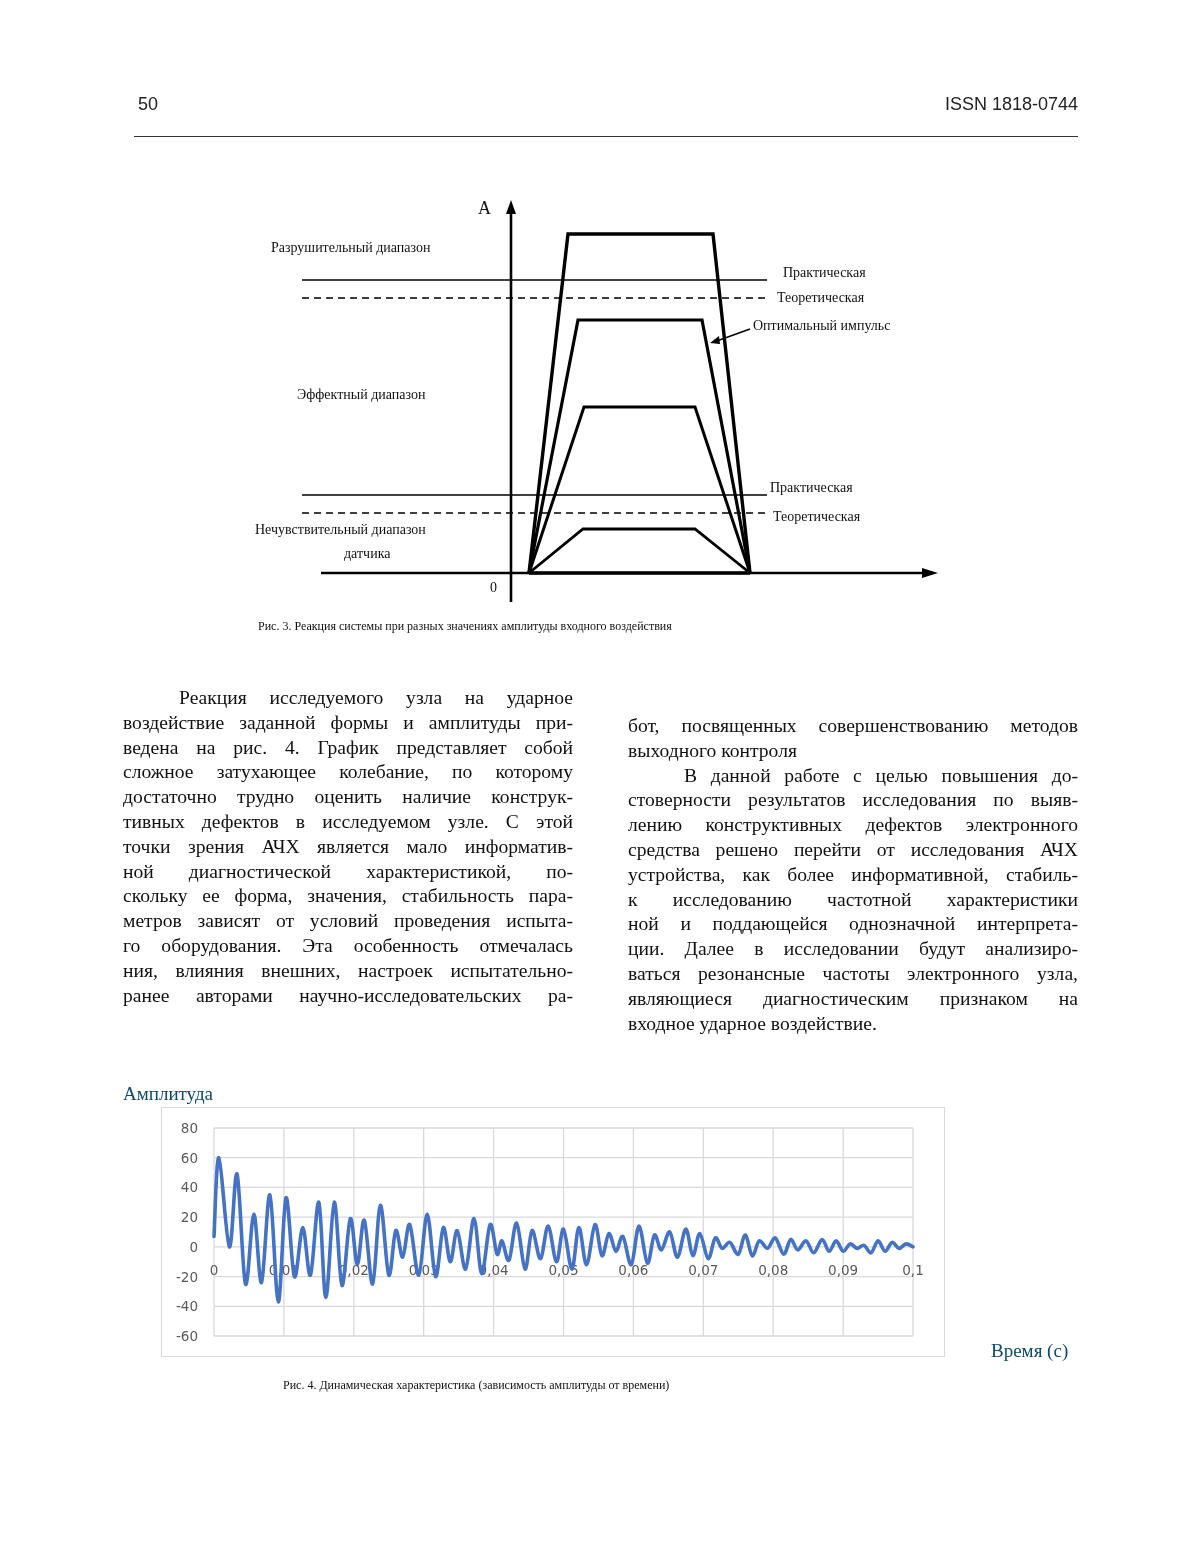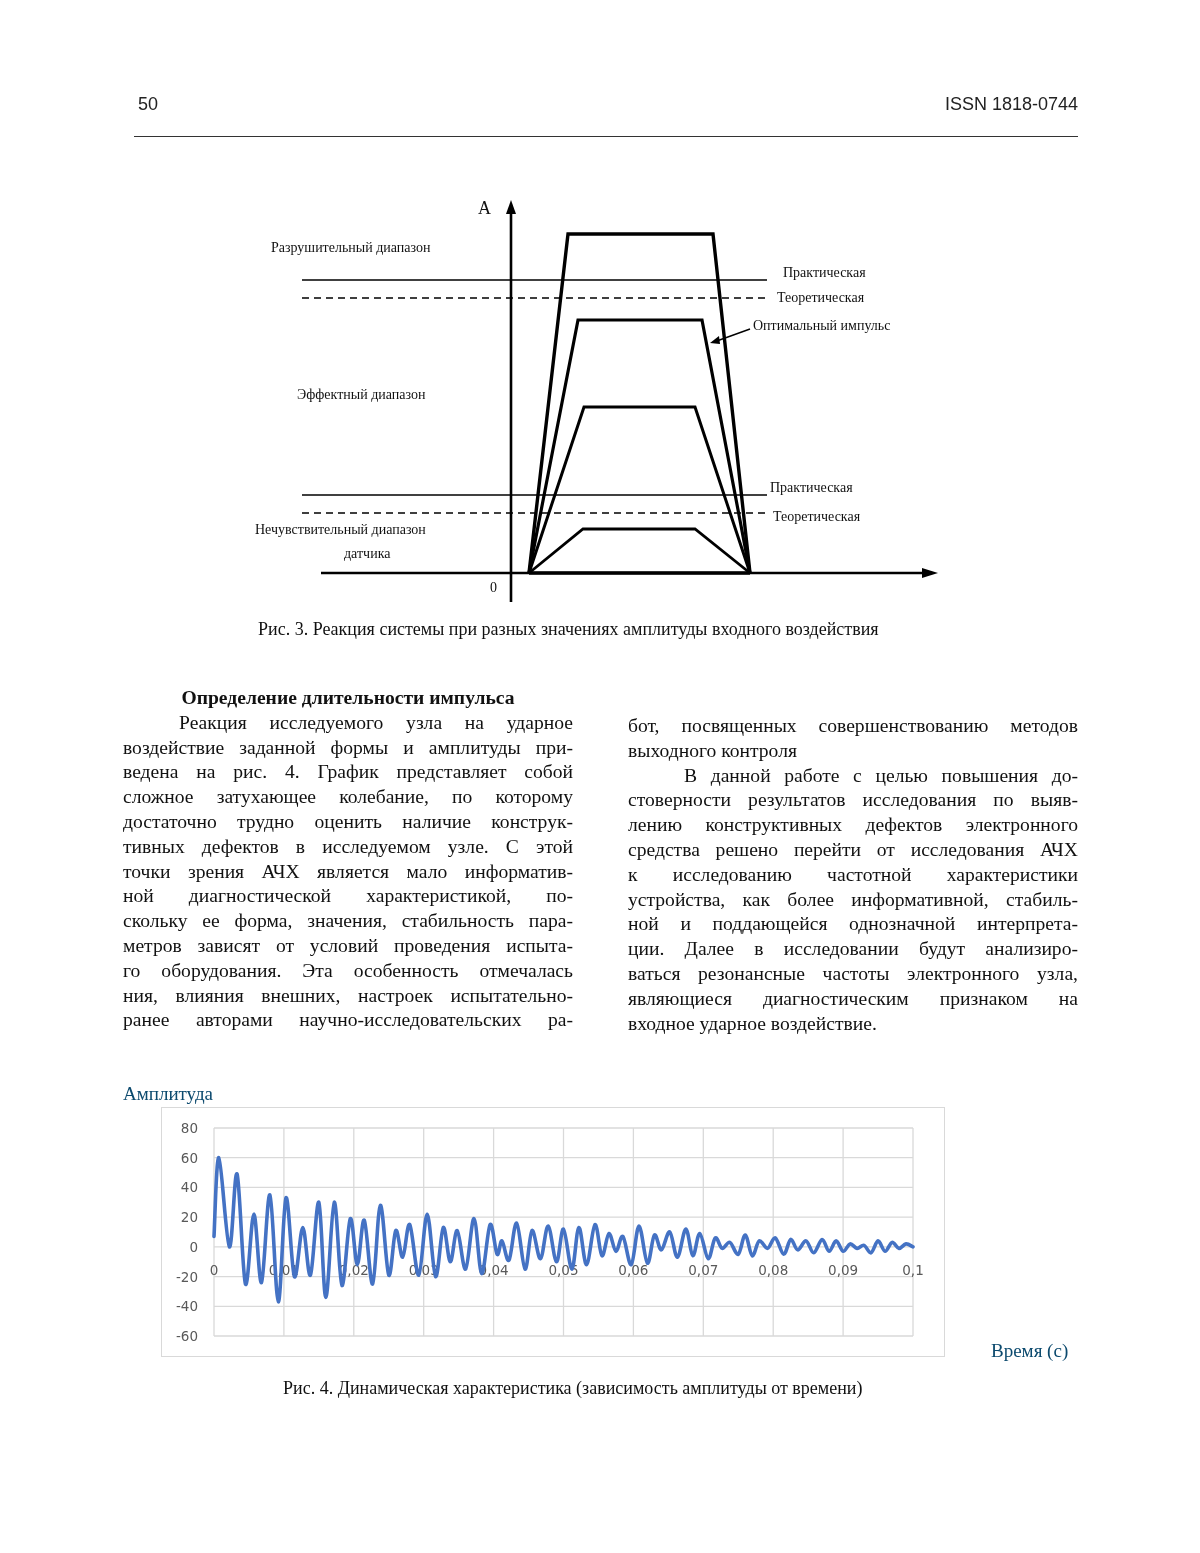--- a/index.html
+++ b/index.html
@@ -3,21 +3,21 @@
 <meta charset="utf-8">
 <style>
   html, body { margin: 0; padding: 0; background: #ffffff; }
   body { width: 1200px; height: 1553px; position: relative; overflow: hidden; color: #111; }
   .abs { position: absolute; }
   .hdr { font-family: "Liberation Sans", sans-serif; font-size: 18px; color: #222; top: 94px; }
   #page-num { left: 138px; }
   #issn { right: 122px; }
   #rule { left: 134px; width: 944px; top: 136px; height: 0; border-top: 1.3px solid #333; }
   .fig3-label { font-family: "Liberation Serif", serif; font-size: 14px; color: #111; white-space: nowrap; }
-  .caption { font-family: "Liberation Serif", serif; font-size: 18px; color: #111; white-space: nowrap; text-align: center; }
+  .caption { font-family: "Liberation Serif", serif; font-size: 12px; color: #111; white-space: nowrap; text-align: center; }
 
   .col { position: absolute; font-family: "Liberation Serif", serif; font-size: 19.6px; line-height: 24.8px; color: #111; }
   .col .ln { display: block; text-align: justify; text-align-last: justify; height: 24.8px; white-space: nowrap; }
   .col .ln.last { text-align-last: left; }
   .col .ln.indent { padding-left: 56px; }
   .col .ln.center { text-align: center; text-align-last: center; font-weight: bold; }
 
   #chart-frame { left: 161px; top: 1107px; width: 784px; height: 250px; border: 1.3px solid #d9d9d9; box-sizing: border-box; }
   .axis-title { font-family: "Liberation Serif", serif; font-size: 19px; color: #0c4a6e; white-space: nowrap; }
   .tick-lbl { font-family: "DejaVu Sans", sans-serif; font-size: 13.5px; fill: #595959; }
@@ -60,21 +60,20 @@
 <div class="abs fig3-label" style="left:255px;top:522px;">Нечувствительный диапазон</div>
 <div class="abs fig3-label" style="left:344px;top:546px;">датчика</div>
 <div class="abs fig3-label" style="left:783px;top:265px;">Практическая</div>
 <div class="abs fig3-label" style="left:777px;top:290px;">Теоретическая</div>
 <div class="abs fig3-label" style="left:753px;top:318px;">Оптимальный импульс</div>
 <div class="abs fig3-label" style="left:770px;top:480px;">Практическая</div>
 <div class="abs fig3-label" style="left:773px;top:509px;">Теоретическая</div>
 <div class="abs caption" style="left:258px;top:619px;">Рис. 3. Реакция системы при разных значениях амплитуды входного воздействия</div>
 
 <div class="col" style="left:123px;top:686px;width:450px;">
-  <span class="ln center">Определение длительности импульса</span>
   <span class="ln indent">Реакция исследуемого узла на ударное</span>
   <span class="ln">воздействие заданной формы и амплитуды при-</span>
   <span class="ln">ведена на рис. 4. График представляет собой</span>
   <span class="ln">сложное затухающее колебание, по которому</span>
   <span class="ln">достаточно трудно оценить наличие конструк-</span>
   <span class="ln">тивных дефектов в исследуемом узле. С этой</span>
   <span class="ln">точки зрения АЧХ является мало информатив-</span>
   <span class="ln">ной диагностической характеристикой, по-</span>
   <span class="ln">скольку ее форма, значения, стабильность пара-</span>
   <span class="ln">метров зависят от условий проведения испыта-</span>
@@ -83,22 +82,22 @@
   <span class="ln">ранее авторами научно-исследовательских ра-</span>
 </div>
 
 <div class="col" style="left:628px;top:714px;width:450px;">
   <span class="ln">бот, посвященных совершенствованию методов</span>
   <span class="ln last">выходного контроля</span>
   <span class="ln indent">В данной работе с целью повышения до-</span>
   <span class="ln">стоверности результатов исследования по выяв-</span>
   <span class="ln">лению конструктивных дефектов электронного</span>
   <span class="ln">средства решено перейти от исследования АЧХ</span>
+  <span class="ln">устройства, как более информативной, стабиль-</span>
   <span class="ln">к исследованию частотной характеристики</span>
-  <span class="ln">устройства, как более информативной, стабиль-</span>
   <span class="ln">ной и поддающейся однозначной интерпрета-</span>
   <span class="ln">ции. Далее в исследовании будут анализиро-</span>
   <span class="ln">ваться резонансные частоты электронного узла,</span>
   <span class="ln">являющиеся диагностическим признаком на</span>
   <span class="ln last">входное ударное воздействие.</span>
 </div>
 
 <div class="abs axis-title" style="left:123px;top:1083px;">Амплитуда</div>
 <div id="chart-frame" class="abs"></div>
 <svg id="chart4" class="abs" style="left:0;top:0;" width="1200" height="1553">

